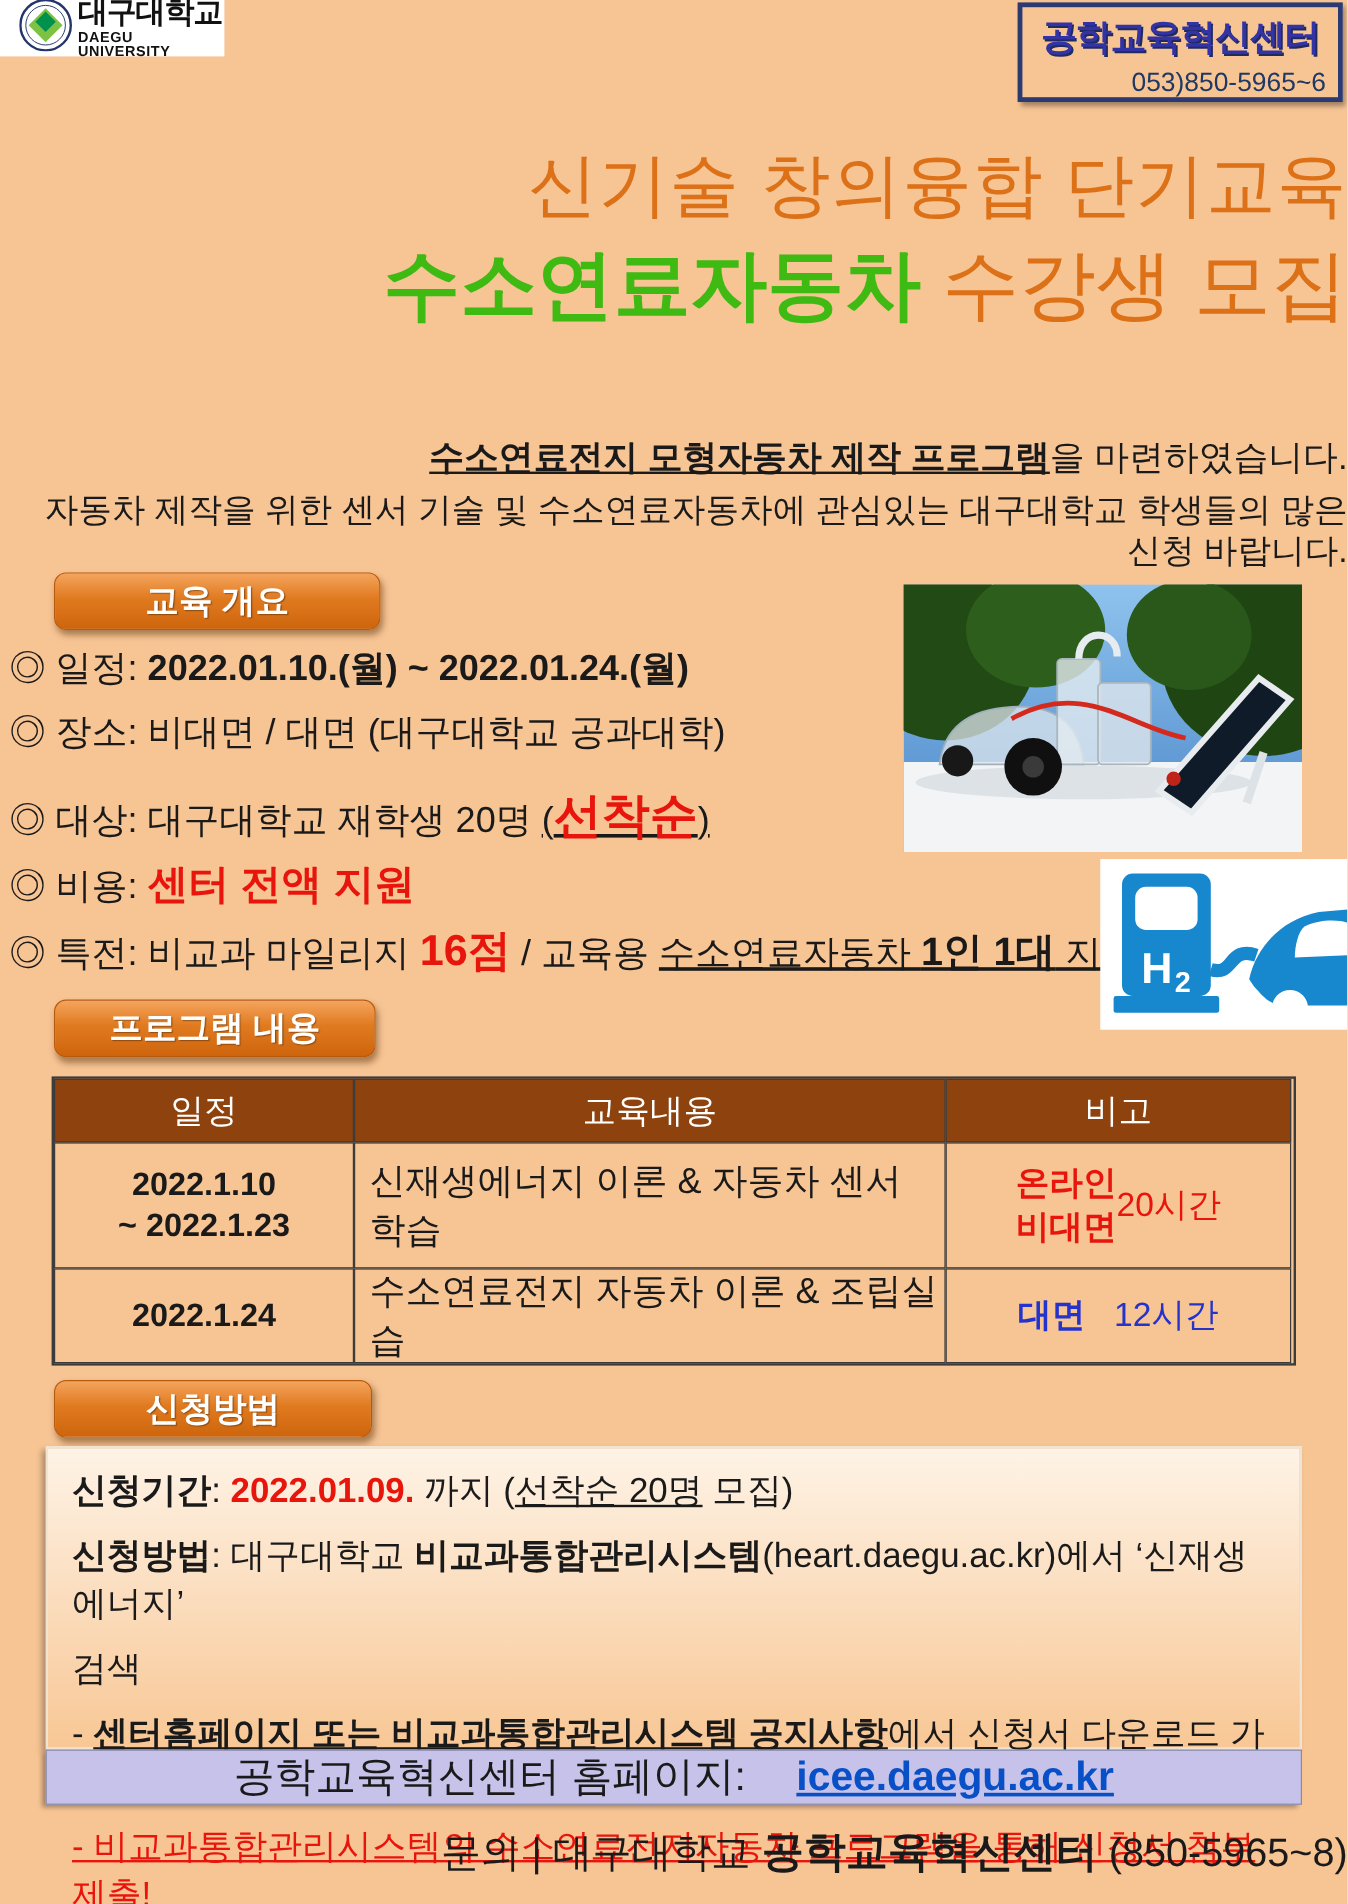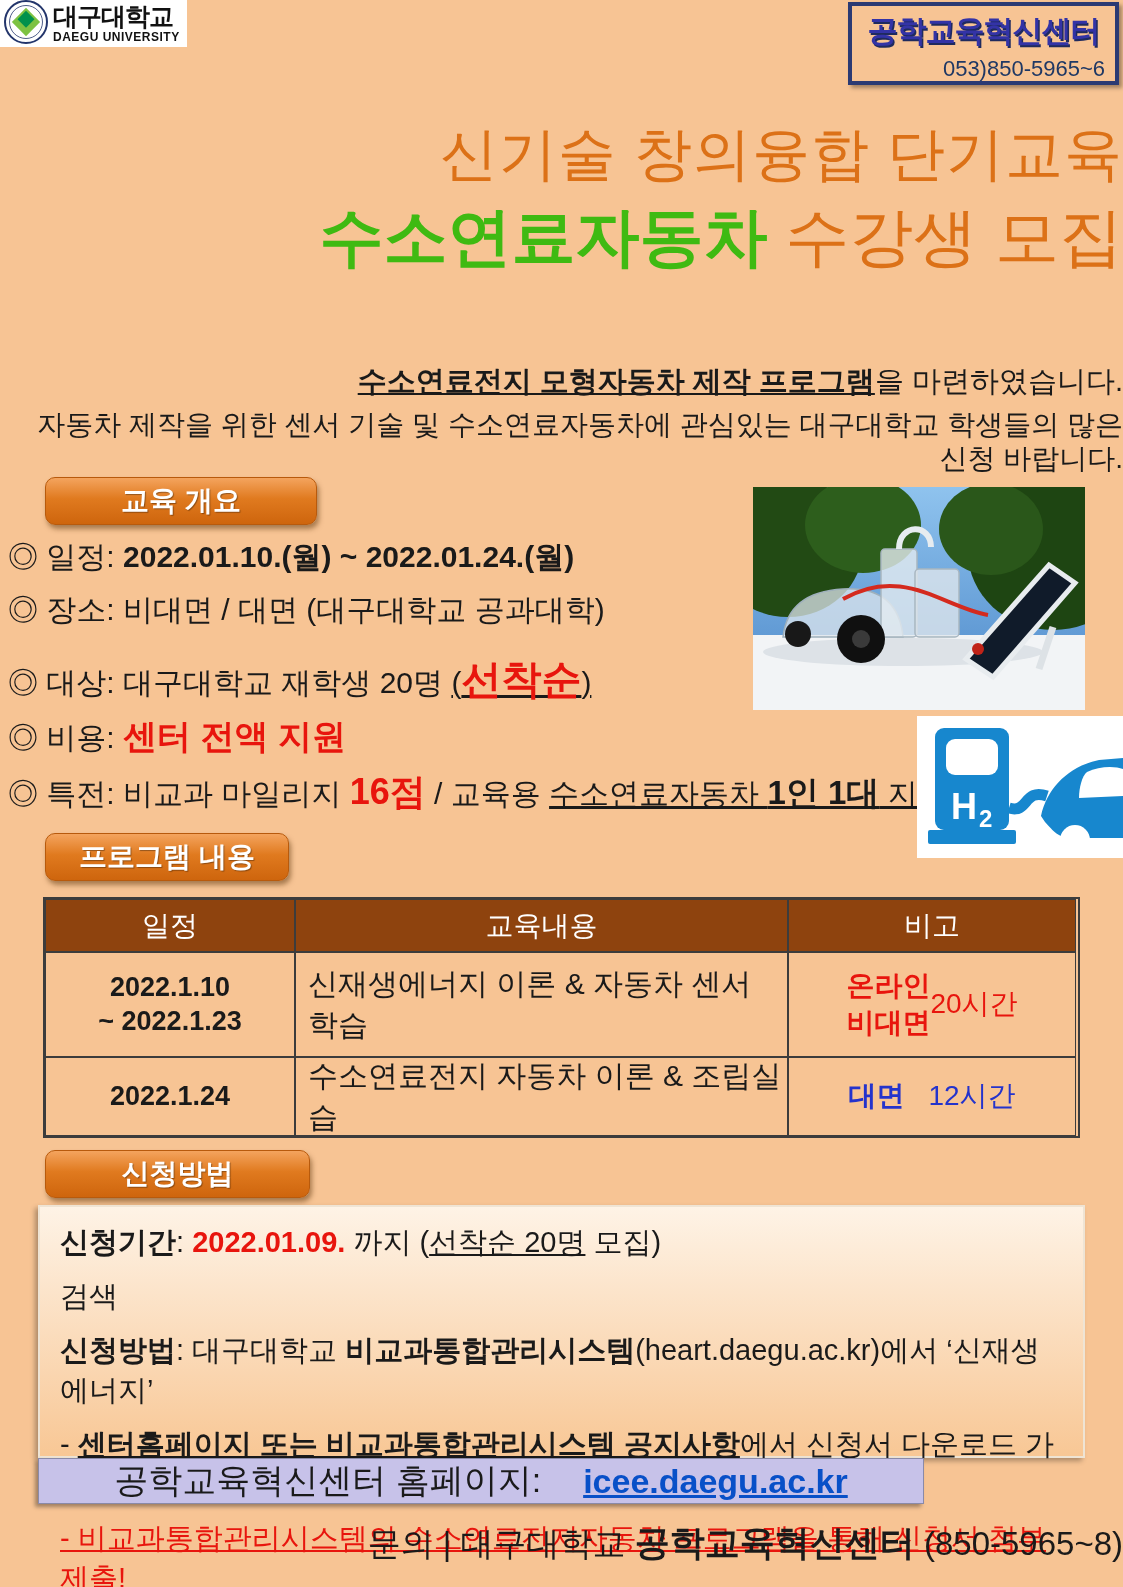--- a/index.html
+++ b/index.html
@@ -9,21 +9,21 @@
     font-family:"Liberation Sans", sans-serif; color:#1a1a1a;
   }
   .abs{position:absolute;}
   .b{font-weight:bold;}
   .u{text-decoration:underline;}
   .red{color:#E8150D;}
   .center{text-align:right; width:100%;}
 
   
   .logo-box{left:0; top:0; width:187px; height:47px; background:#ffffff;
-    display:flex; align-items:center; gap:5px; padding-left:4px; box-sizing:border-box;}
+    display:flex; align-items:center; gap:5px; padding-left:16px; box-sizing:border-box;}
   .logo-text{line-height:1;}
   .logo-kr{font-size:25px; font-weight:bold; letter-spacing:-1px; color:#111;}
   .logo-en{font-size:12px; font-weight:bold; letter-spacing:.5px; color:#111; margin-top:2px;}
   .contact-box{left:848px; top:2px; width:271px; height:83px; box-sizing:border-box;
     border:4px solid #2B3A73; padding:5px 10px 4px 10px;
     box-shadow:3px 3px 4px rgba(0,0,0,.35);}
   .contact-title{font-size:30px; font-weight:bold; color:#3333A6;
     text-shadow:1.5px 1.5px 0 #1F2A5E; text-align:center; letter-spacing:-1px;}
   .contact-phone{font-size:22px; color:#1F3864; text-align:right; margin-top:4px;}
 
@@ -38,21 +38,21 @@
   .p3{top:408px; font-size:28px; white-space:pre-line; line-height:1.2;}
 
   
   .section-btn{height:48px; border-radius:10px; border:1px solid #B85A0C;
     background:linear-gradient(#F4A45E, #E07A1F 45%, #CE650D);
     box-shadow:2px 4px 5px rgba(90,50,10,.5);
     display:flex; align-items:center; justify-content:center;
     color:#fff; font-weight:bold; font-size:28px; text-shadow:1px 1px 1px rgba(0,0,0,.35);
     box-sizing:border-box;}
   .btn-overview{left:45px; top:477px; width:272px;}
-  .btn-program{left:45px; top:833px; width:244px;}
+  .btn-program{left:45px; top:833px; width:268px;}
   .btn-apply{left:45px; top:1150px; width:265px;}
 
   
   .ov{left:8px; font-size:30px; white-space:nowrap;}
   .ov1{top:537px;} .ov2{top:590px;} .ov3{top:652px;} .ov4{top:714px;} .ov5{top:768px;}
   .ov .big-red{font-size:40px; font-weight:bold; color:#E8150D;}
   .ov4 .val{font-size:34px; font-weight:bold; color:#E8150D;}
   .pts{font-size:36px; font-weight:bold; color:#E8150D;}
   .one-one{font-size:33px; font-weight:bold;}
 
@@ -74,21 +74,21 @@
 
   
   .apply-box{left:38px; top:1205px; width:1047px; height:253px; box-sizing:border-box;
     border:2px solid #EFE4D4; background:linear-gradient(#FEF3E6, #F8C795);
     box-shadow:-3px 3px 5px rgba(0,0,0,.3); padding:12px 20px 8px 20px; font-size:29px;}
   .apply-box .ln{margin-top:14px;}
   .apply-box .ln:first-child{margin-top:4px;}
   .ln5{color:#E8150D; text-decoration:underline;}
 
   
-  .homepage-bar{left:38px; top:1458px; width:886px; height:46px; box-sizing:border-box;
+  .homepage-bar{left:38px; top:1458px; width:1047px; height:46px; box-sizing:border-box;
     background:#C7C2E9; border:1px solid #8A8AA8; box-shadow:-3px 3px 4px rgba(0,0,0,.35);
     display:flex; align-items:center; justify-content:center; font-size:34px;}
   .homepage-bar a{color:#0850C8; font-weight:bold; text-decoration:underline;margin-left:42px;}
 
   
   .footer{top:1520px; font-size:33px;}
   .footer .b{font-size:35px;}
 </style>
 </head>
 <body>
@@ -195,22 +195,22 @@
 
     <div class="cell date">2022.1.24</div>
     <div class="cell content">수소연료전지 자동차 이론 &amp; 조립실습</div>
     <div class="cell note note-blue"><span class="b">대면 </span><span>12시간</span></div>
   </div>
 
   <div class="abs section-btn btn-apply">신청방법</div>
 
   <div class="abs apply-box">
     <div class="ln"><span class="b">신청기간</span><span>: </span><span class="b red">2022.01.09.</span><span> 까지 (</span><span class="u">선착순 20명</span><span> 모집)</span></div>
+    <div class="ln"><span class="b">신청방법</span><span>:  대구대학교 </span><span class="b">비교과통합관리시스템</span><span>(heart.daegu.ac.kr)에서 ‘신재생에너지’</span></div>
     <div class="ln">검색</div>
-    <div class="ln"><span class="b">신청방법</span><span>:  대구대학교 </span><span class="b">비교과통합관리시스템</span><span>(heart.daegu.ac.kr)에서 ‘신재생에너지’</span></div>
     <div class="ln"><span>- </span><span class="b u">센터홈페이지  또는  비교과통합관리시스템  공지사항</span><span>에서 신청서 다운로드 가능</span></div>
     <div class="ln ln5">- 비교과통합관리시스템의 수소연료전지자동차 프로그램을 통해 신청서 첨부 제출!</div>
   </div>
 
   <div class="abs homepage-bar">
     <span>공학교육혁신센터 홈페이지: </span>
     <a href="#">icee.daegu.ac.kr</a>
   </div>
 
   <div class="abs center footer"><span>문의 | 대구대학교 </span><span class="b">공학교육혁신센터</span><span> (850-5965~8)</span></div>

